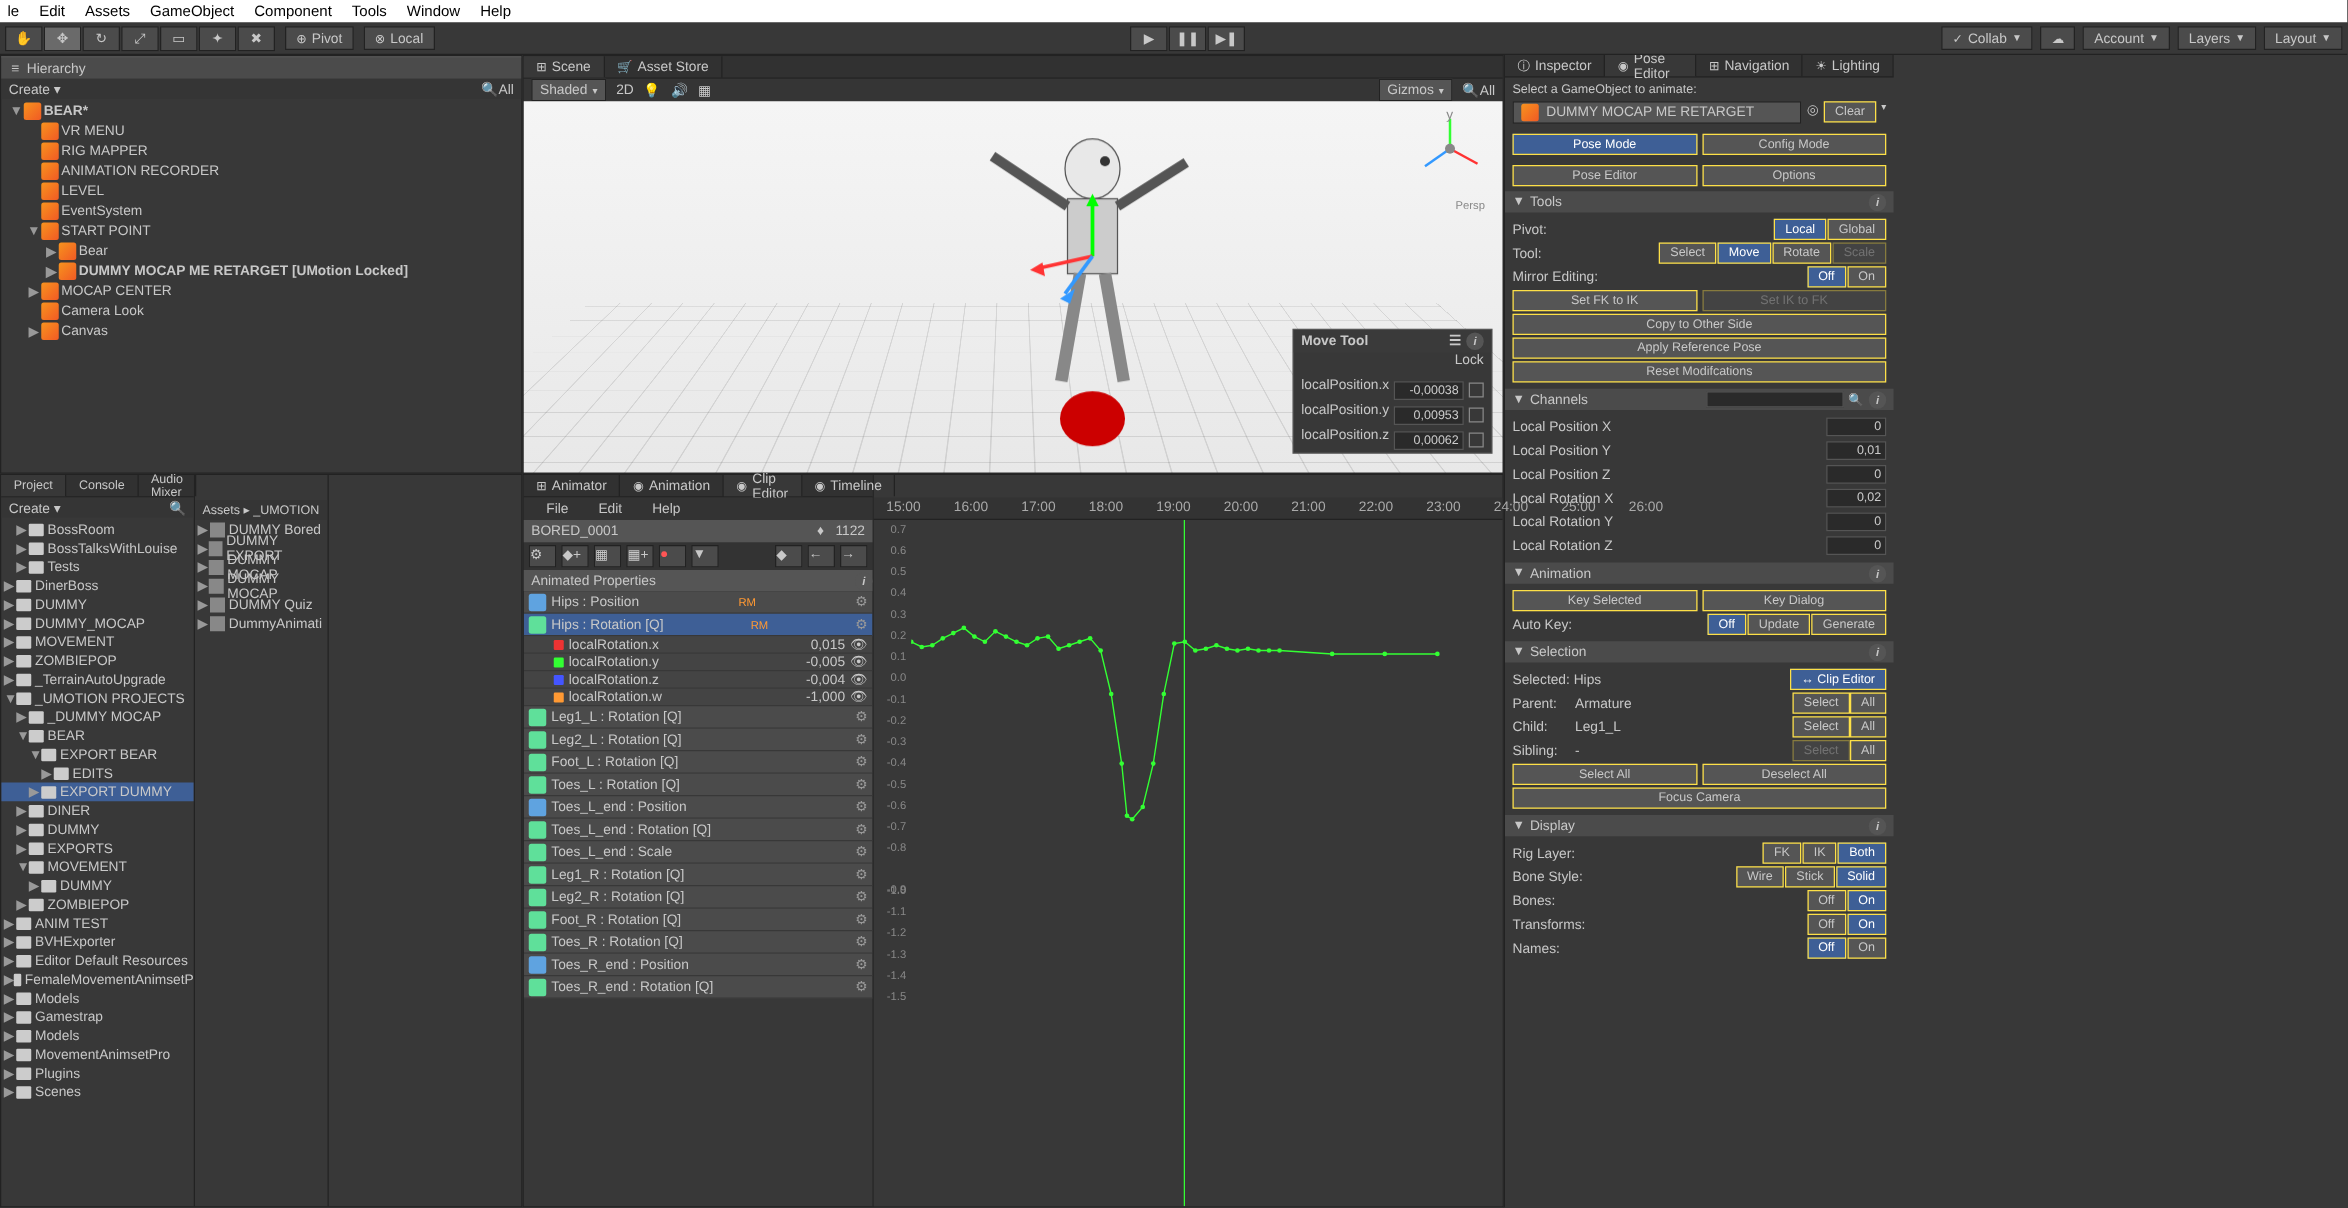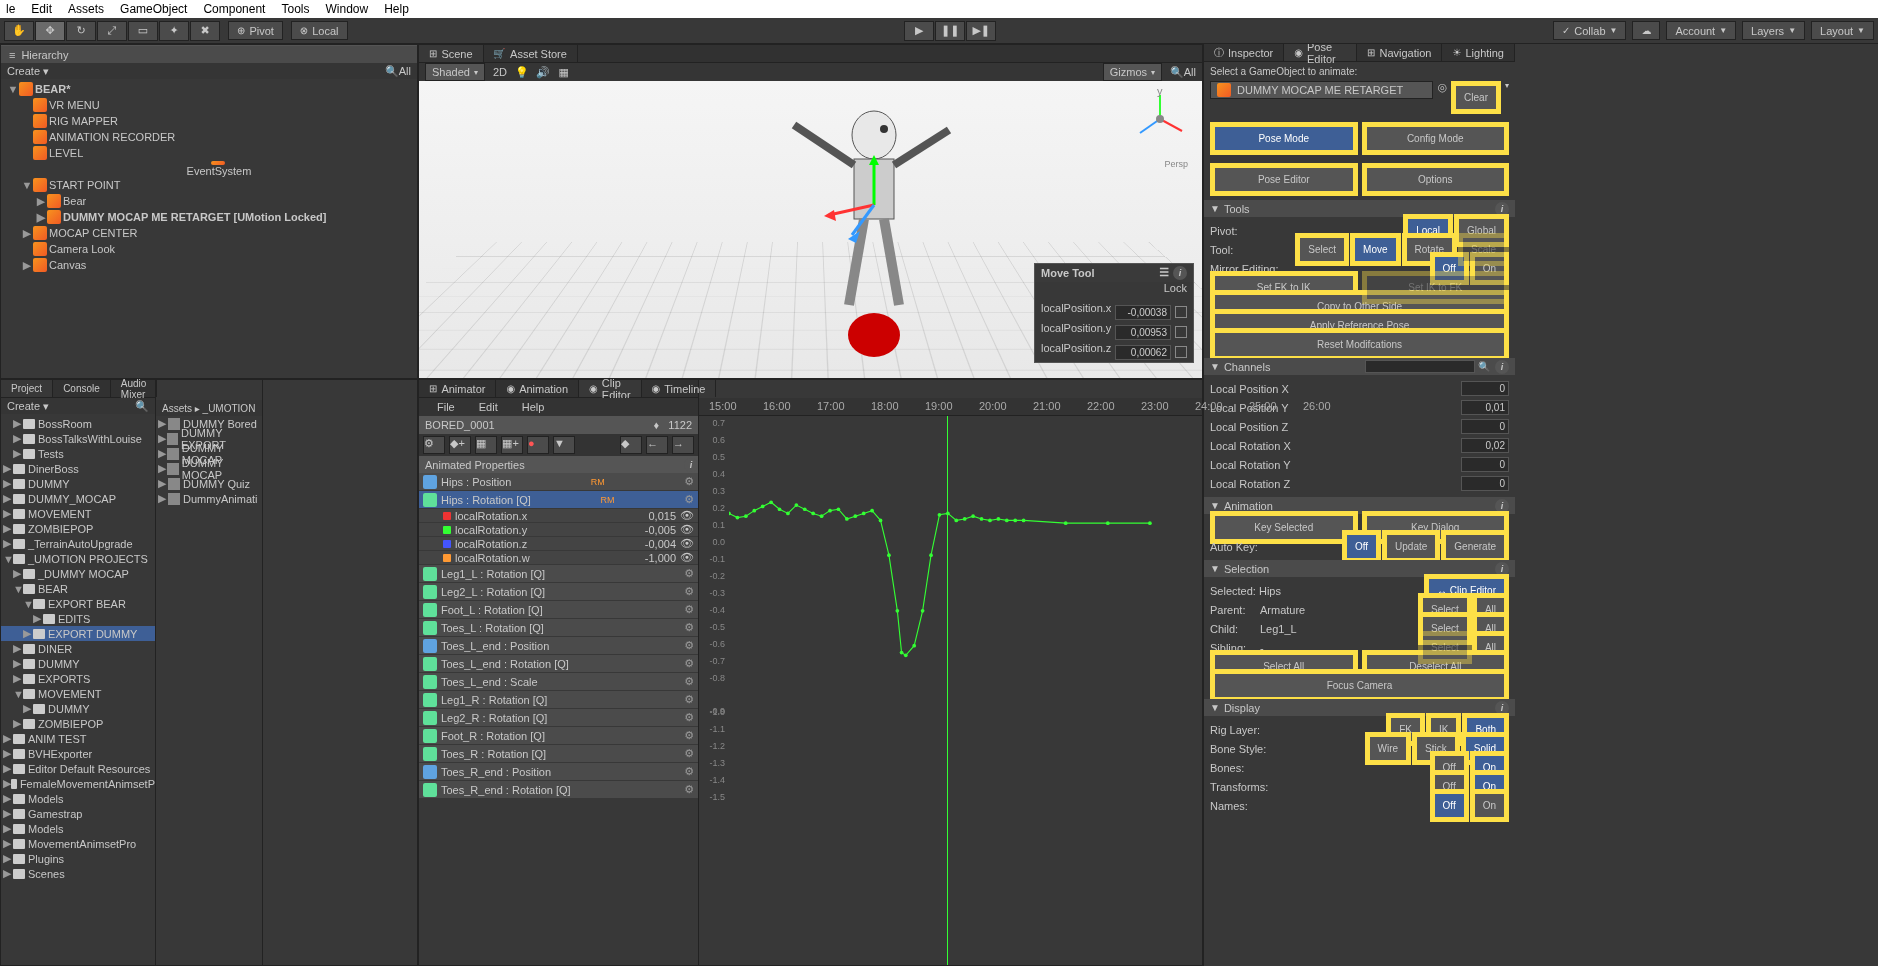--- a/index.html
+++ b/index.html
@@ -67,21 +67,21 @@
 .ruler-tick{position:absolute;top:2px;color:#aaa}
 .curve-canvas{flex:1;background:#383838;position:relative;overflow:hidden}
 .y-labels{position:absolute;left:0;top:0;width:30px;height:100%}
 .y-lbl{position:absolute;right:4px;font-size:9px;color:#888}
 .playhead{position:absolute;top:0;bottom:0;width:1px;background:#3f3;left:248px}
 .curve-svg{position:absolute;left:30px;right:10px;top:0;bottom:0}
 .right-col{width:312px;background:#383838;border-left:1px solid #222;display:flex;flex-direction:column;overflow:auto}
 .section-header{height:17px;background:#4b4b4b;display:flex;align-items:center;padding:0 6px;gap:4px;font-size:10px}
 .section-body{padding:4px 6px}
 .row{display:flex;align-items:center;justify-content:space-between;height:19px;font-size:10px}
-.btn{height:33px;padding:0 8px;background:#555;border:5px solid #fde047;cursor:pointer;display:inline-flex;align-items:center;font-size:10px}
+.btn{height:17px;padding:0 8px;background:#555;border:1px solid #fde047;cursor:pointer;display:inline-flex;align-items:center;font-size:10px}
 .btn.on{background:#3e5f96;color:#fff}
 .btn.full{flex:1;justify-content:center}
 .btn-group{display:flex;gap:1px}
 .input-field{width:48px;height:15px;background:#2a2a2a;border:1px solid #555;text-align:right;padding-right:3px;font-size:10px;color:#ccc}
 .pose-btns{display:flex;gap:4px;padding:4px 6px}
 .dropdown{display:flex;align-items:center;gap:4px;background:#555;padding:0 6px;height:18px;border:1px solid #222}
 .dd-arrow{font-size:8px}
 .axis-gizmo{position:absolute;right:12px;top:8px;width:60px;height:60px}
 .info-icon{width:14px;height:14px;border-radius:50%;background:#555;display:inline-flex;align-items:center;justify-content:center;font-size:9px;font-style:italic;font-weight:bold}
 </style>
@@ -164,21 +164,21 @@
           <div class="tree-item" style="padding-left: 20px;">
             <span class="tr-arrow"></span>
             <span class="tr-icon cube-icon"></span>
             <span>ANIMATION RECORDER</span>
           </div>
           <div class="tree-item" style="padding-left: 20px;">
             <span class="tr-arrow"></span>
             <span class="tr-icon cube-icon"></span>
             <span>LEVEL</span>
           </div>
-          <div class="tree-item" style="padding-left: 20px; flex-direction: column;">
+          <div class="tree-item" style="padding-left: 20px;">
             <span class="tr-arrow"></span>
             <span class="tr-icon cube-icon"></span>
             <span>EventSystem</span>
           </div>
           <div class="tree-item" style="padding-left: 20px;">
             <span class="tr-arrow">▼</span>
             <span class="tr-icon cube-icon"></span>
             <span>START POINT</span>
           </div>
           <div class="tree-item" style="padding-left: 34px; color: rgb(106, 176, 224);">

